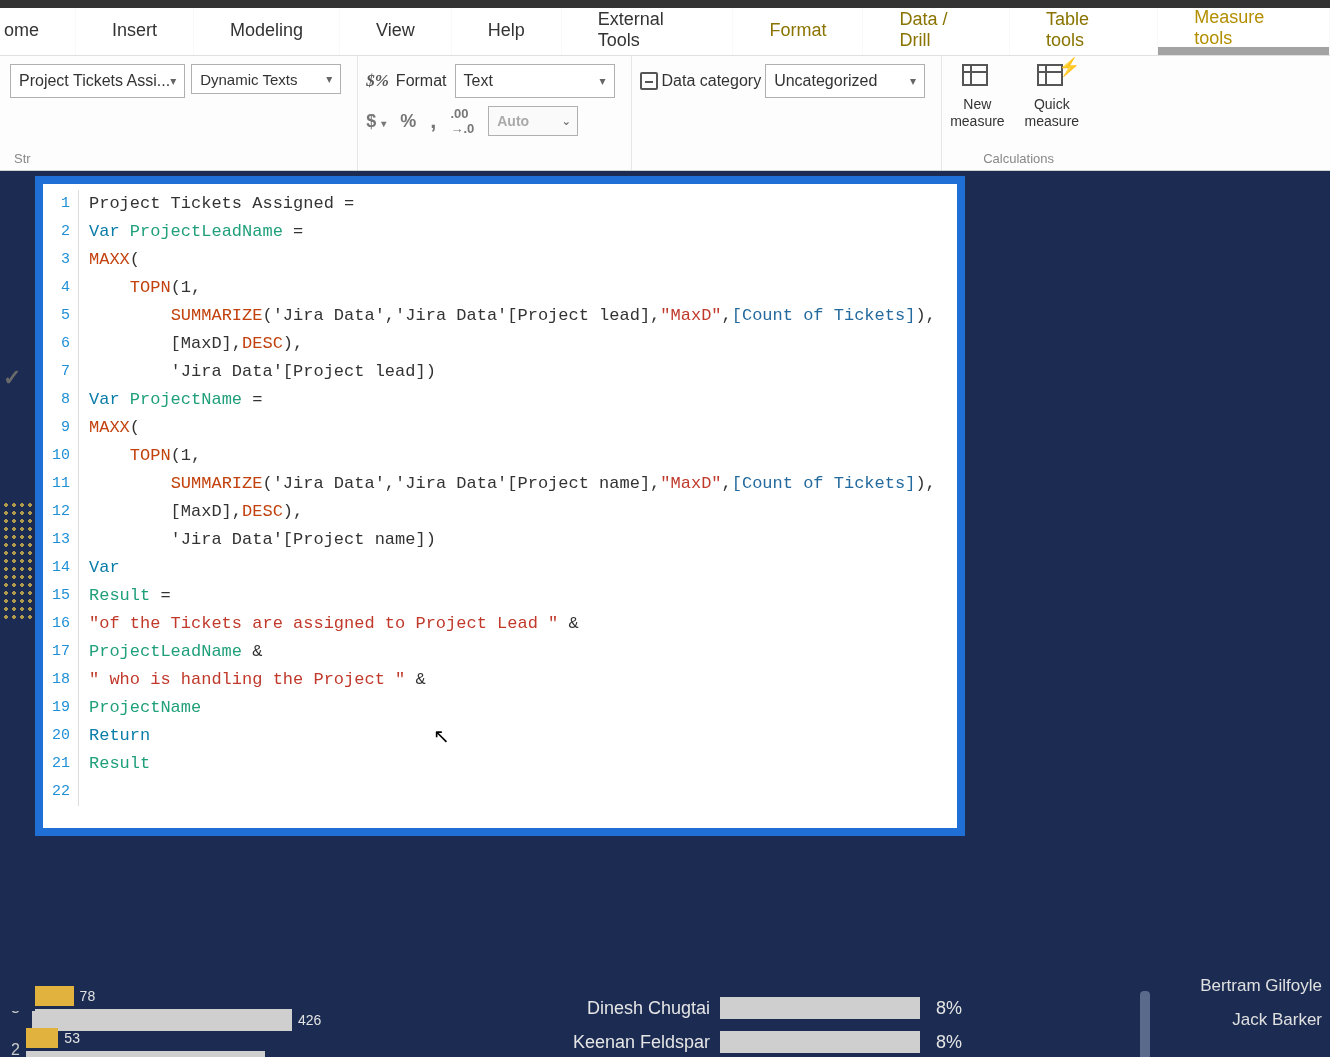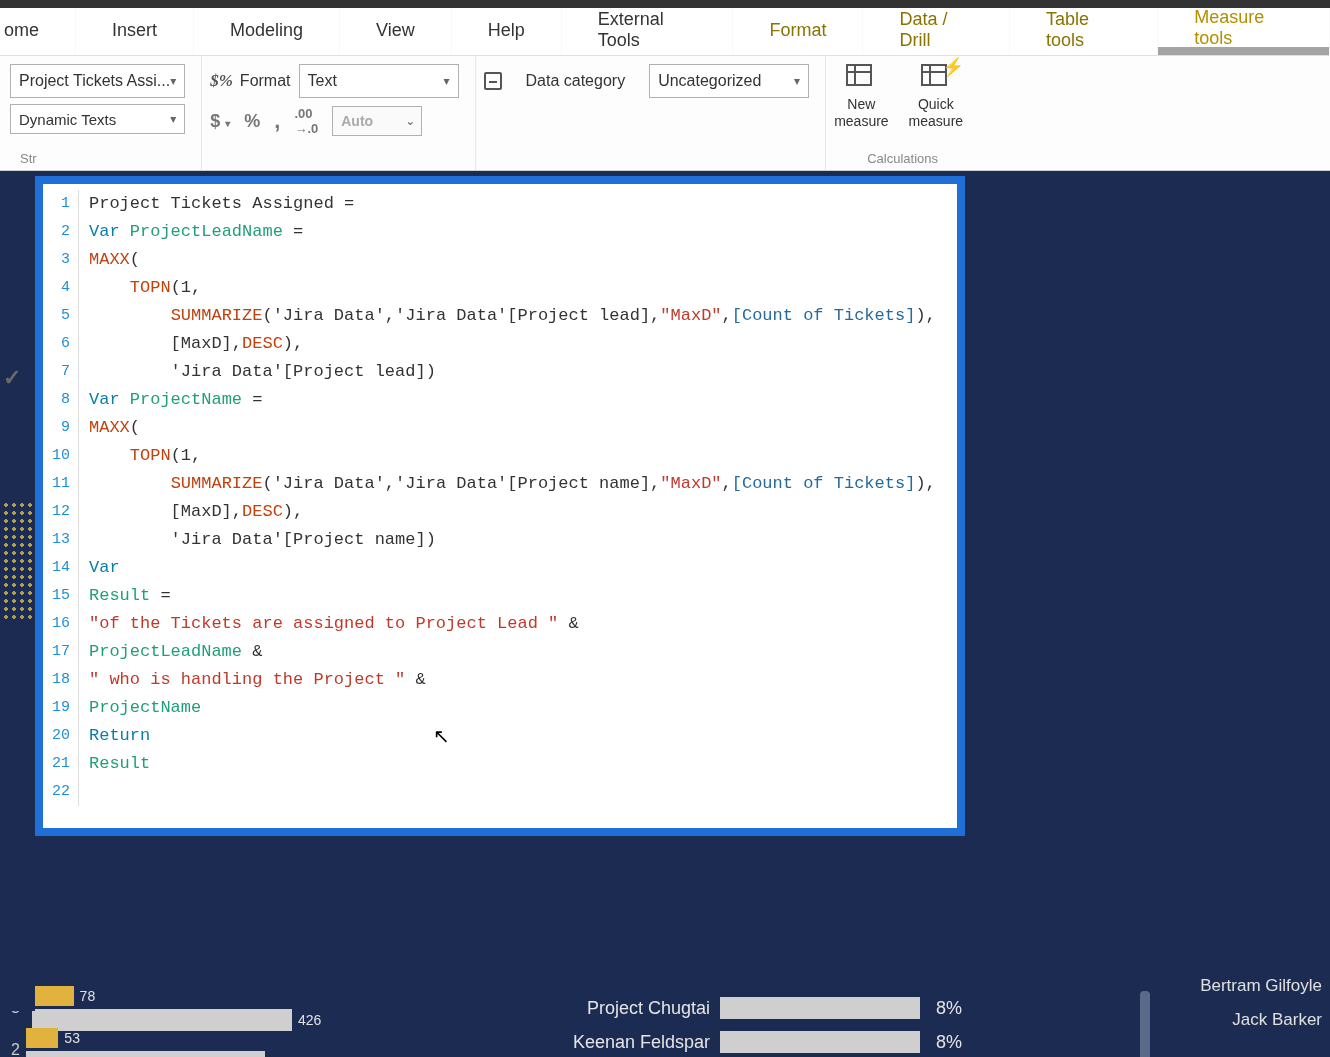--- a/index.html
+++ b/index.html
@@ -56,21 +56,21 @@
   .ribbon-group {
     display: flex;
     flex-direction: column;
     height: 100%;
     border-right: 1px solid #e6e6e6;
     padding: 8px 16px 0 8px;
     position: relative;
   }
   .group-controls {
     display: flex;
-    flex-direction: column;
+    flex-direction: row;
     gap: 6px;
   }
   .dropdown {
     border: 1px solid #b0b0b0;
     background: #ffffff;
     height: 34px;
     display: flex;
     align-items: center;
     padding: 0 8px;
     font-size: 16px;
@@ -122,21 +122,21 @@
   .input-like::after {
     content: "⌄";
     position: absolute;
     right: 6px;
     color: #666;
     font-size: 12px;
   }
   .datacat-row {
     display: flex;
     align-items: center;
-    gap: 24px;
+    gap: 4px;
   }
   .dc-icon {
     width: 18px;
     height: 18px;
     border: 2px solid #555;
     border-radius: 2px;
     position: relative;
   }
   .dc-icon::before {
     content:"";
@@ -363,21 +363,21 @@
 
   <div class="ribbon-group" style="padding-left:0">
     <div class="group-controls">
       <div class="dropdown">
         <span>Project Tickets Assi...</span>
       </div>
       <div class="dropdown small">
         <span>Dynamic Texts</span>
       </div>
     </div>
-    <div class="group-label" style="left:10px; transform:none;">Str</div>
+    <div class="group-label" style="left:4px; transform:none;">Str</div>
   </div>
 
   <div class="ribbon-group">
     <div class="format-row">
       <span class="fmt-icon-label">
         <span class="fmt-symbol">$%</span>
         <span>Format</span>
       </span>
       <div class="dropdown med">
         <span>Text</span>
@@ -458,21 +458,21 @@
           <div style="display: flex; align-items: center;">
             <div class="long-bar" style="width: 239.249px;"></div>
             <span class="bar-label">392</span>
           </div>
         </div>
       </div>
     </div>
 
   <div class="dash-mid-bars" id="mid-bars">
       <div class="mid-row">
-        <div class="mid-name">Project Chugtai</div>
+        <div class="mid-name">Dinesh Chugtai</div>
         <div class="mid-bar" style="width: 200px;"></div>
         <div class="mid-pct">8%</div>
       </div>
       <div class="mid-row">
         <div class="mid-name">Keenan Feldspar</div>
         <div class="mid-bar" style="width: 200px;"></div>
         <div class="mid-pct">8%</div>
       </div>
     </div>
   <div class="scrolltrack"></div>

